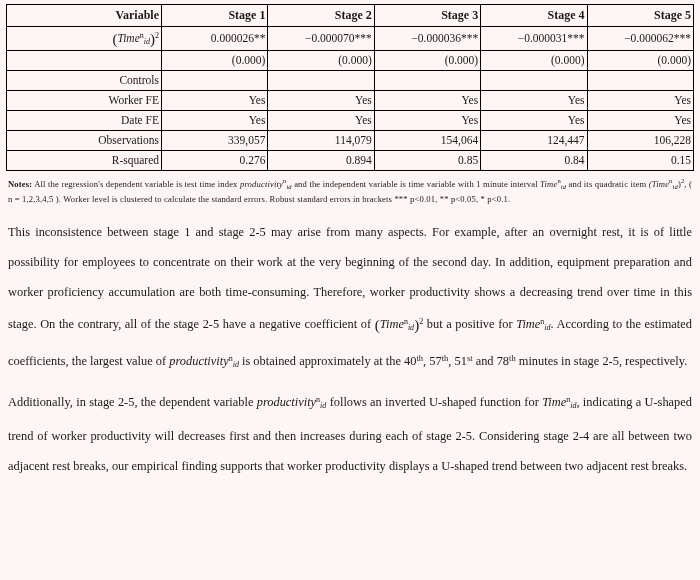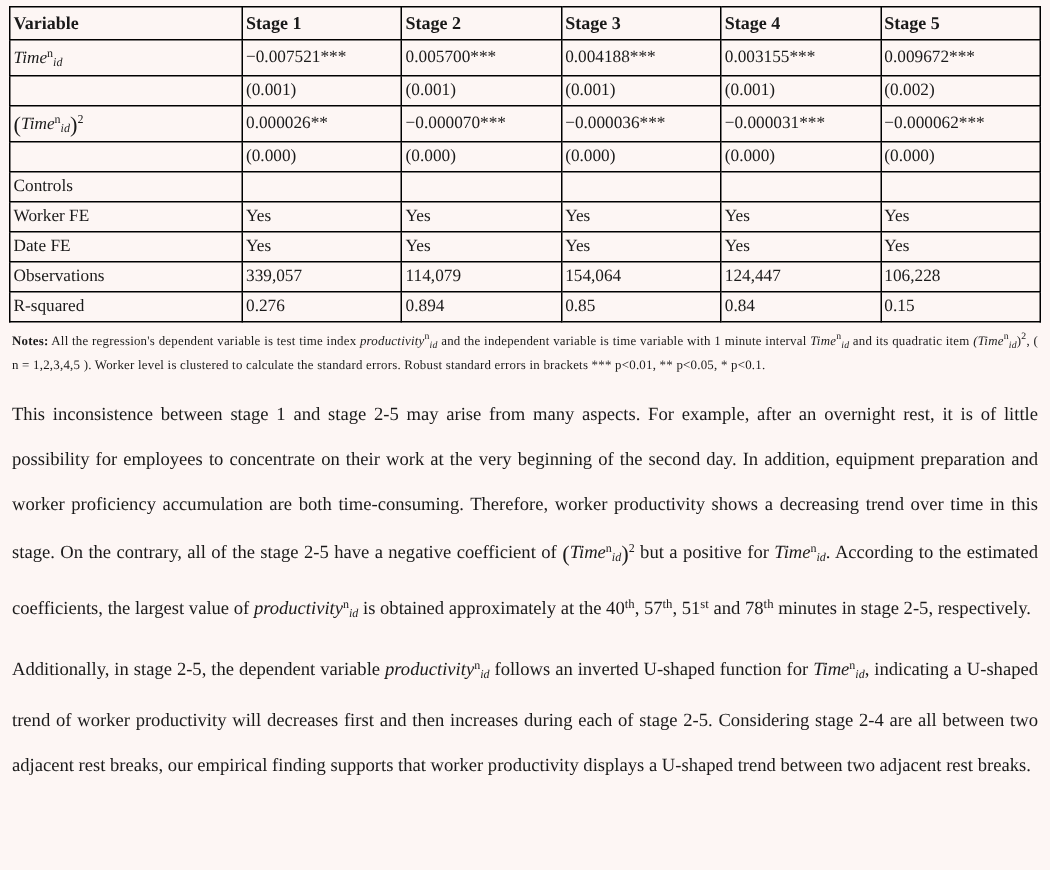--- a/index.html
+++ b/index.html
@@ -24,21 +24,21 @@
 
   
   table.reg {
     border-collapse: collapse;
     width: 688px;
     margin: 0 auto;
     table-layout: fixed;
   }
   table.reg td, table.reg th {
     border: 1px solid #000;
-    text-align: left;
+    text-align: right;
     font-size: 11.5px;
     font-family: "Liberation Serif", serif;
     padding: 1px 2px;
     height: 17px;
     line-height: 15px;
     font-weight: normal;
     background: #fdf6f4;
   }
   table.reg th {
     font-weight: bold;
@@ -95,39 +95,21 @@
         <th class="col-var">Variable</th>
         <th>Stage 1</th>
         <th>Stage 2</th>
         <th>Stage 3</th>
         <th>Stage 4</th>
         <th>Stage 5</th>
       </tr>
     </thead>
     <tbody>
 
-      <tr>
-        <td class="col-var">
-          <span class="paren-wrap"><span class="mi">Time</span><sup>n</sup><sub>id</sub></span>
-        </td>
-        <td class="num">−0.007521***</td>
-        <td class="num">0.005700***</td>
-        <td class="num">0.004188***</td>
-        <td class="num">0.003155***</td>
-        <td class="num">0.009672***</td>
-      </tr>
 
-      <tr>
-        <td class="col-var">&nbsp;</td>
-        <td class="se">(0.001)</td>
-        <td class="se">(0.001)</td>
-        <td class="se">(0.001)</td>
-        <td class="se">(0.001)</td>
-        <td class="se">(0.002)</td>
-      </tr>
 
       <tr>
         <td class="col-var">
           <span class="paren-wrap"><span class="bigparen">(</span><span class="mi">Time</span><sup>n</sup><sub>id</sub><span class="bigparen">)</span><sup>2</sup></span>
         </td>
         <td class="num">0.000026**</td>
         <td class="num">−0.000070***</td>
         <td class="num">−0.000036***</td>
         <td class="num">−0.000031***</td>
         <td class="num">−0.000062***</td>

